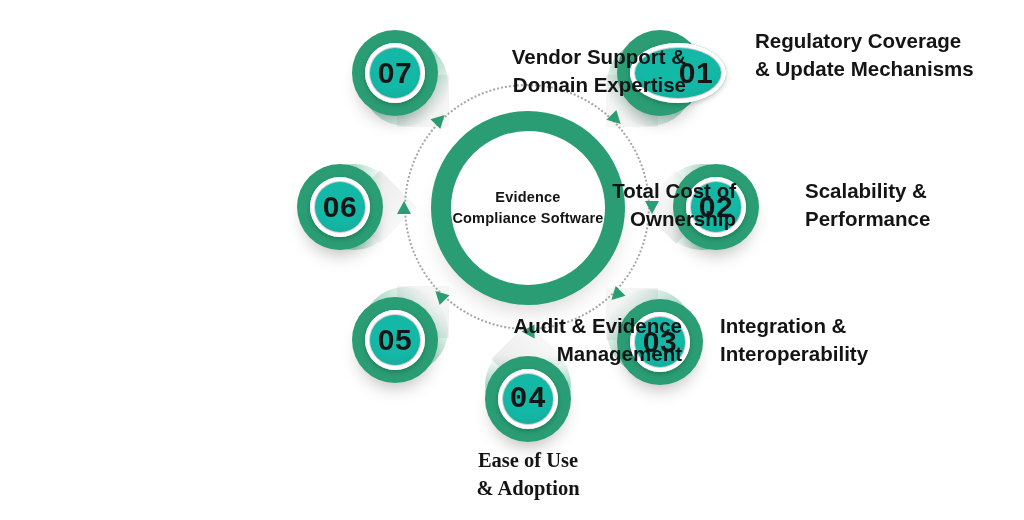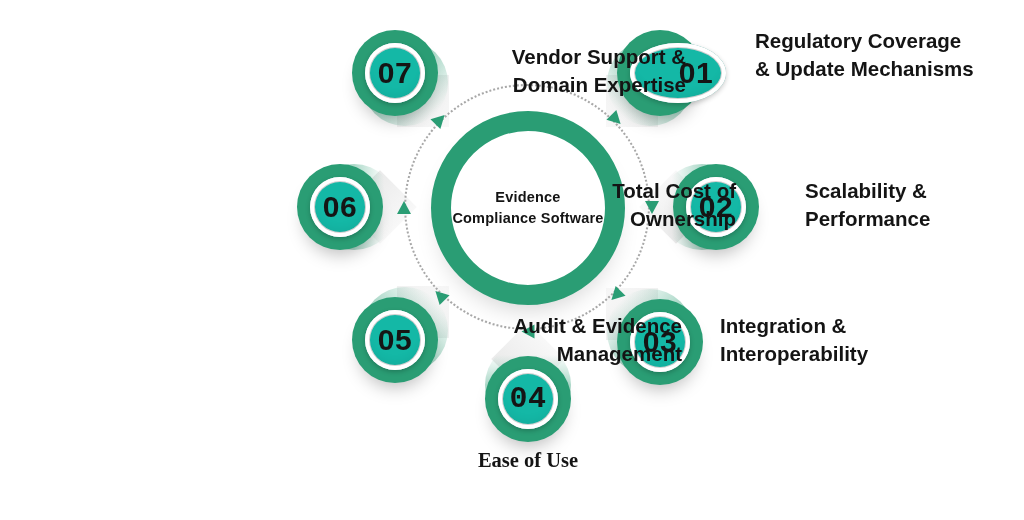--- a/index.html
+++ b/index.html
@@ -89,20 +89,21 @@
       <span>Interoperability</span>
     </div>
     <div class="tail" style="left: 502px; top: 333px; background: linear-gradient(0deg, rgb(234, 234, 234), rgb(248, 248, 248)); transform: rotate(45deg);"></div>
     <div class="glow" style="left: 485px; top: 342px; background: linear-gradient(0deg, rgba(42, 157, 116, 0.55) 35%, rgba(42, 157, 116, 0) 85%);"></div>
     <div class="circle" style="left: 485px; top: 356px;"></div>
     <div class="inner" style="left: 498px; top: 369px; font-family: Liberation Mono, monospace;">
       <div class="num">04</div>
     </div>
     <div class="label align-center" style="top: 446px; left: 528px;">
       <span>Ease of Use</span>
+      <span>&amp; Adoption</span>
     </div>
     <div class="tail" style="left: 397.284px; top: 285.716px; background: linear-gradient(45deg, rgb(234, 234, 234), rgb(248, 248, 248));"></div>
     <div class="glow" style="left: 361.899px; top: 287.101px; background: linear-gradient(45deg, rgba(42, 157, 116, 0.55) 35%, rgba(42, 157, 116, 0) 85%);"></div>
     <div class="circle" style="left: 352px; top: 297px;"></div>
     <div class="inner" style="left: 365px; top: 310px;">
       <div class="num">05</div>
     </div>
     <div class="label align-right" style="top: 312px; right: 342px;">
       <span>Audit &amp; Evidence</span>
       <span>Management</span>

